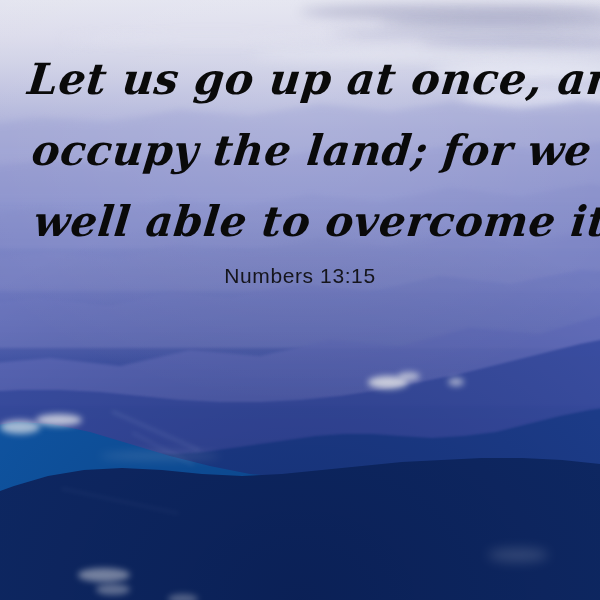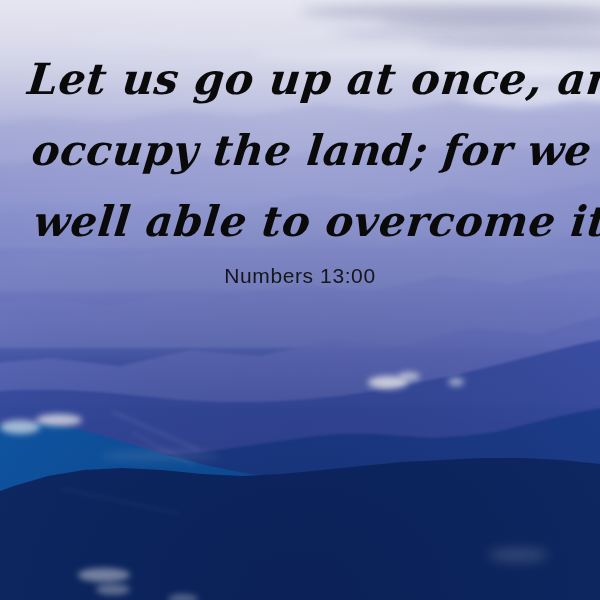--- a/index.html
+++ b/index.html
@@ -286,15 +286,15 @@
 
     <div class="grade"></div>
   </div>
 
   <div class="quote-block">
     <div class="quote-line ql1">Let us go up at once, and</div>
     <div class="quote-line ql2">occupy the land; for we are</div>
     <div class="quote-line ql3">well able to overcome it.</div>
   </div>
 
-  <div class="attribution">Numbers 13:00</div>
+  <div class="attribution">Numbers 13:15</div>
 
 </div>
 
 </body></html>

